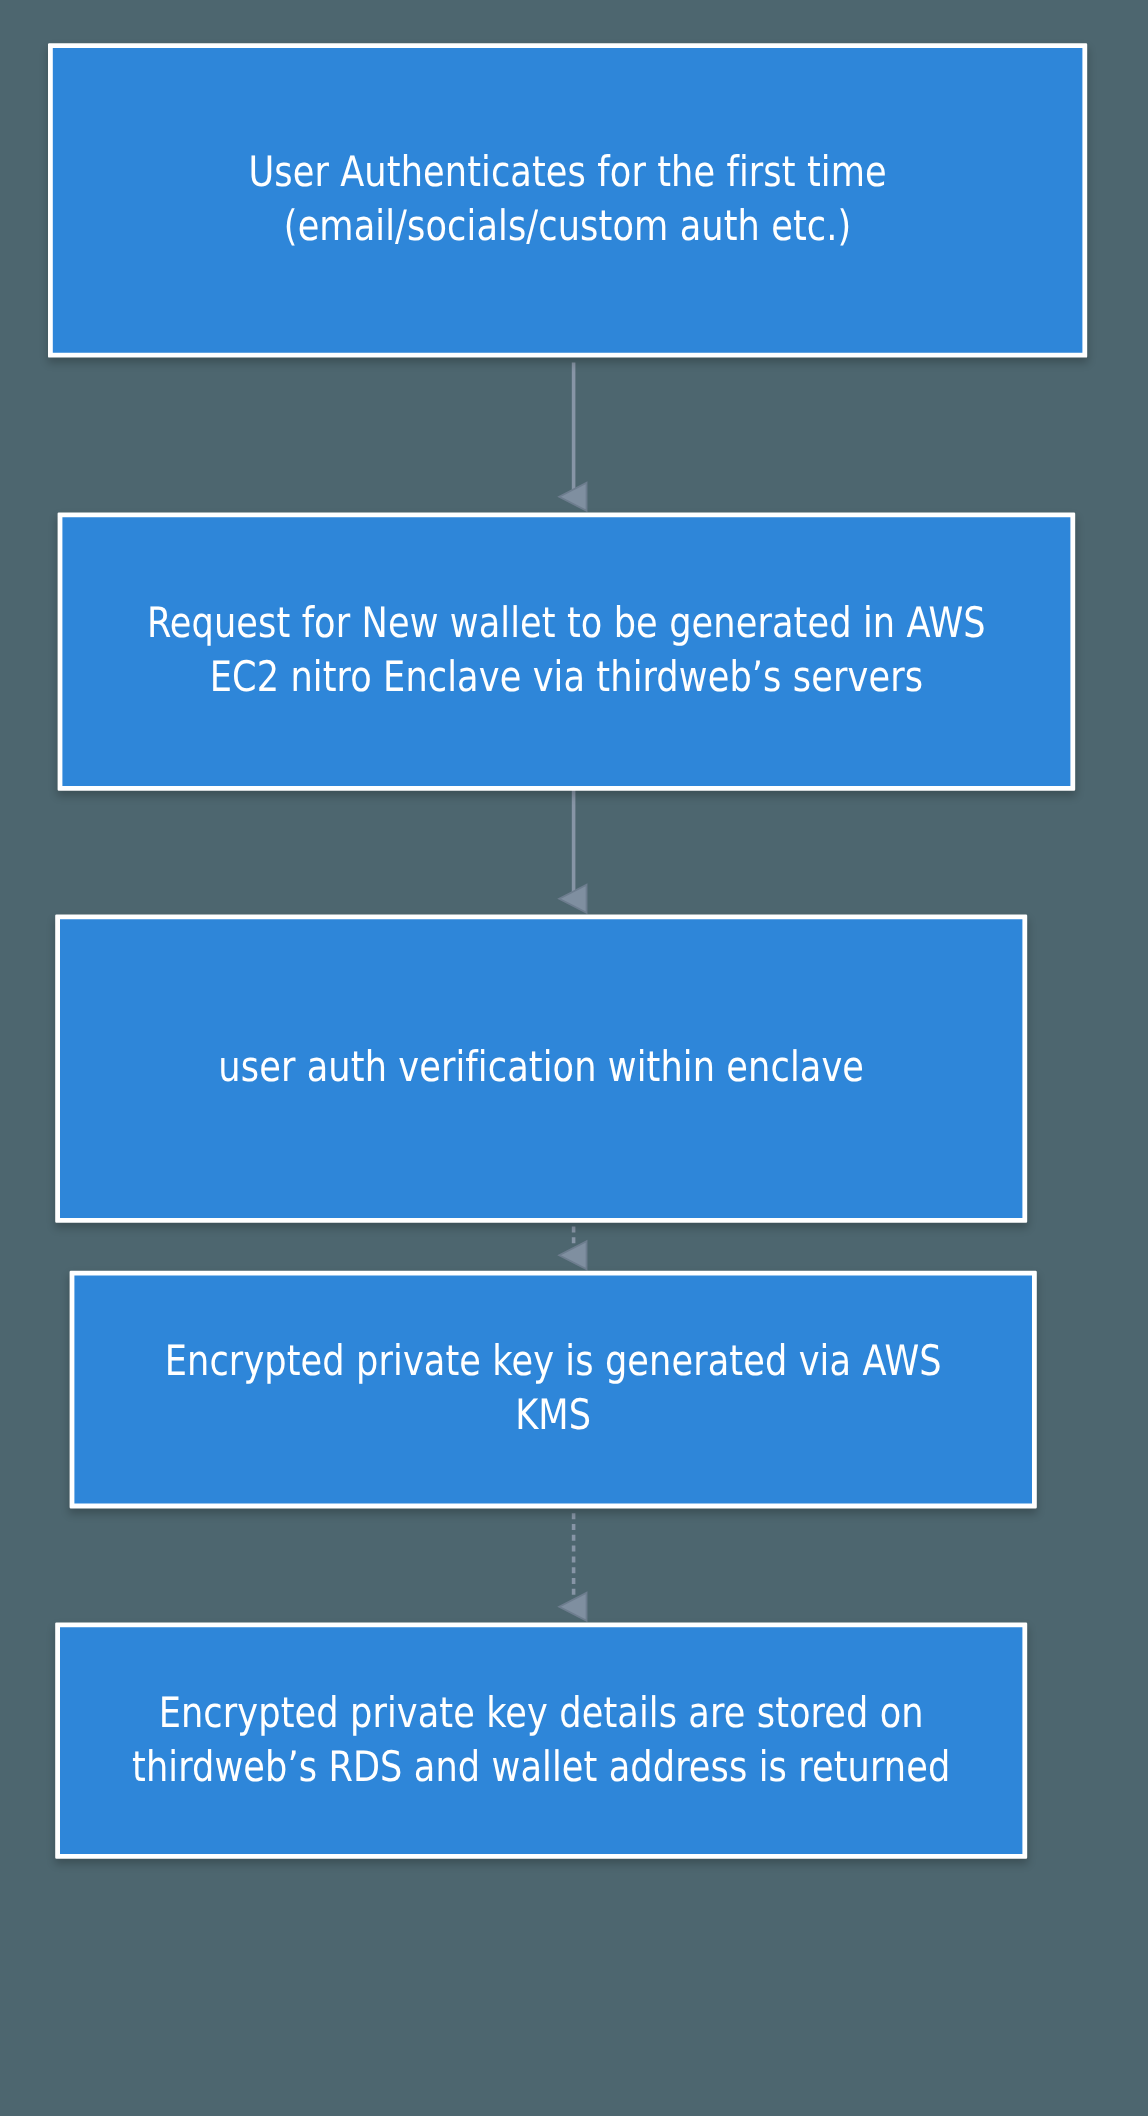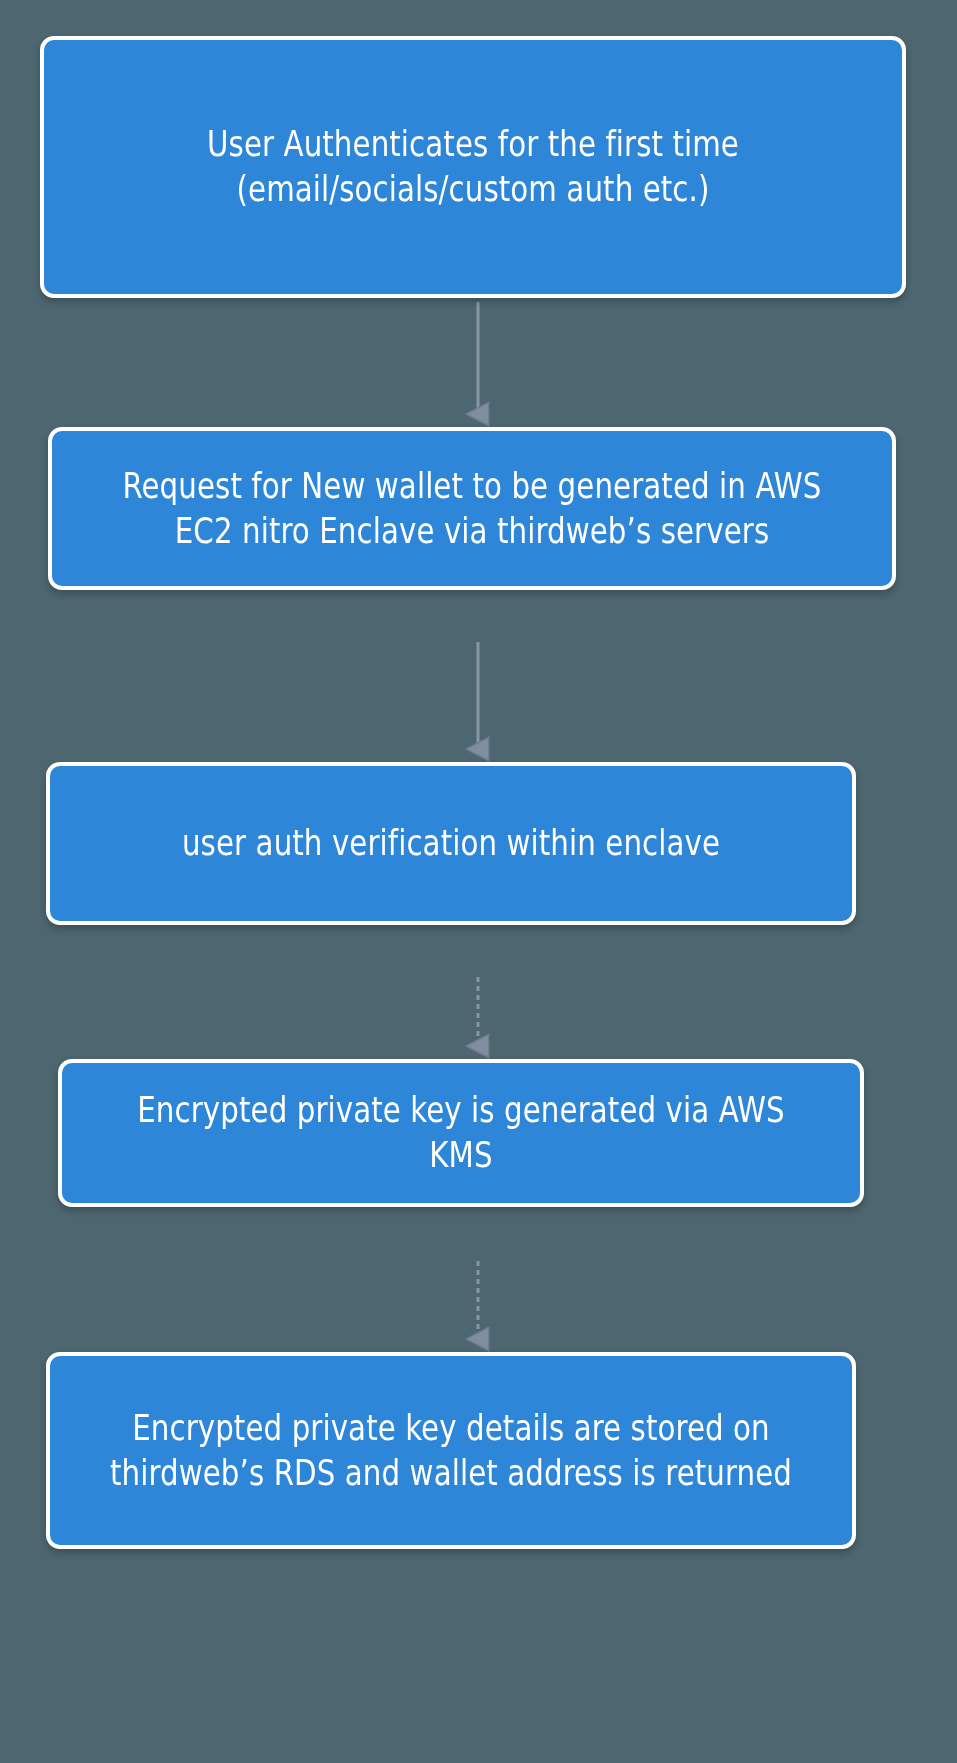--- a/index.html
+++ b/index.html
@@ -18,21 +18,21 @@
     position: absolute;
     inset: 0;
     width: 957px;
     height: 1763px;
   }
   .node {
     position: absolute;
     box-sizing: border-box;
     background: #2e86d9;
     border: 4px solid #ffffff;
-    border-radius: 14px;
+    border-radius: 1px;
     box-shadow: 0 4px 7px rgba(0,0,0,0.22);
     display: flex;
     align-items: center;
     justify-content: center;
     text-align: center;
     color: #ffffff;
     padding: 6px 14px;
   }
   .node-label {
     display: block;
@@ -43,23 +43,23 @@
     letter-spacing: 0.1px;
     color: #ffffff;
     text-align: center;
     white-space: pre-line;
     font-stretch: condensed;
     transform: scaleX(0.93);
     transform-origin: center center;
   }
   
   #node-0 { left: 40px;  top: 36px;   width: 866px; height: 262px; }
-  #node-1 { left: 48px;  top: 427px;  width: 848px; height: 163px; }
-  #node-2 { left: 46px;  top: 762px;  width: 810px; height: 163px; }
-  #node-3 { left: 58px;  top: 1059px; width: 806px; height: 148px; padding-left: 14px; }
+  #node-1 { left: 48px;  top: 427px;  width: 848px; height: 232px; }
+  #node-2 { left: 46px;  top: 762px;  width: 810px; height: 257px; }
+  #node-3 { left: 58px;  top: 1059px; width: 806px; height: 198px; padding-left: 14px; }
   #node-4 { left: 46px;  top: 1352px; width: 810px; height: 197px; }
 
   .connector {
     position: absolute;
     left: 0;
     top: 0;
     pointer-events: none;
   }
 </style>
 </head>

